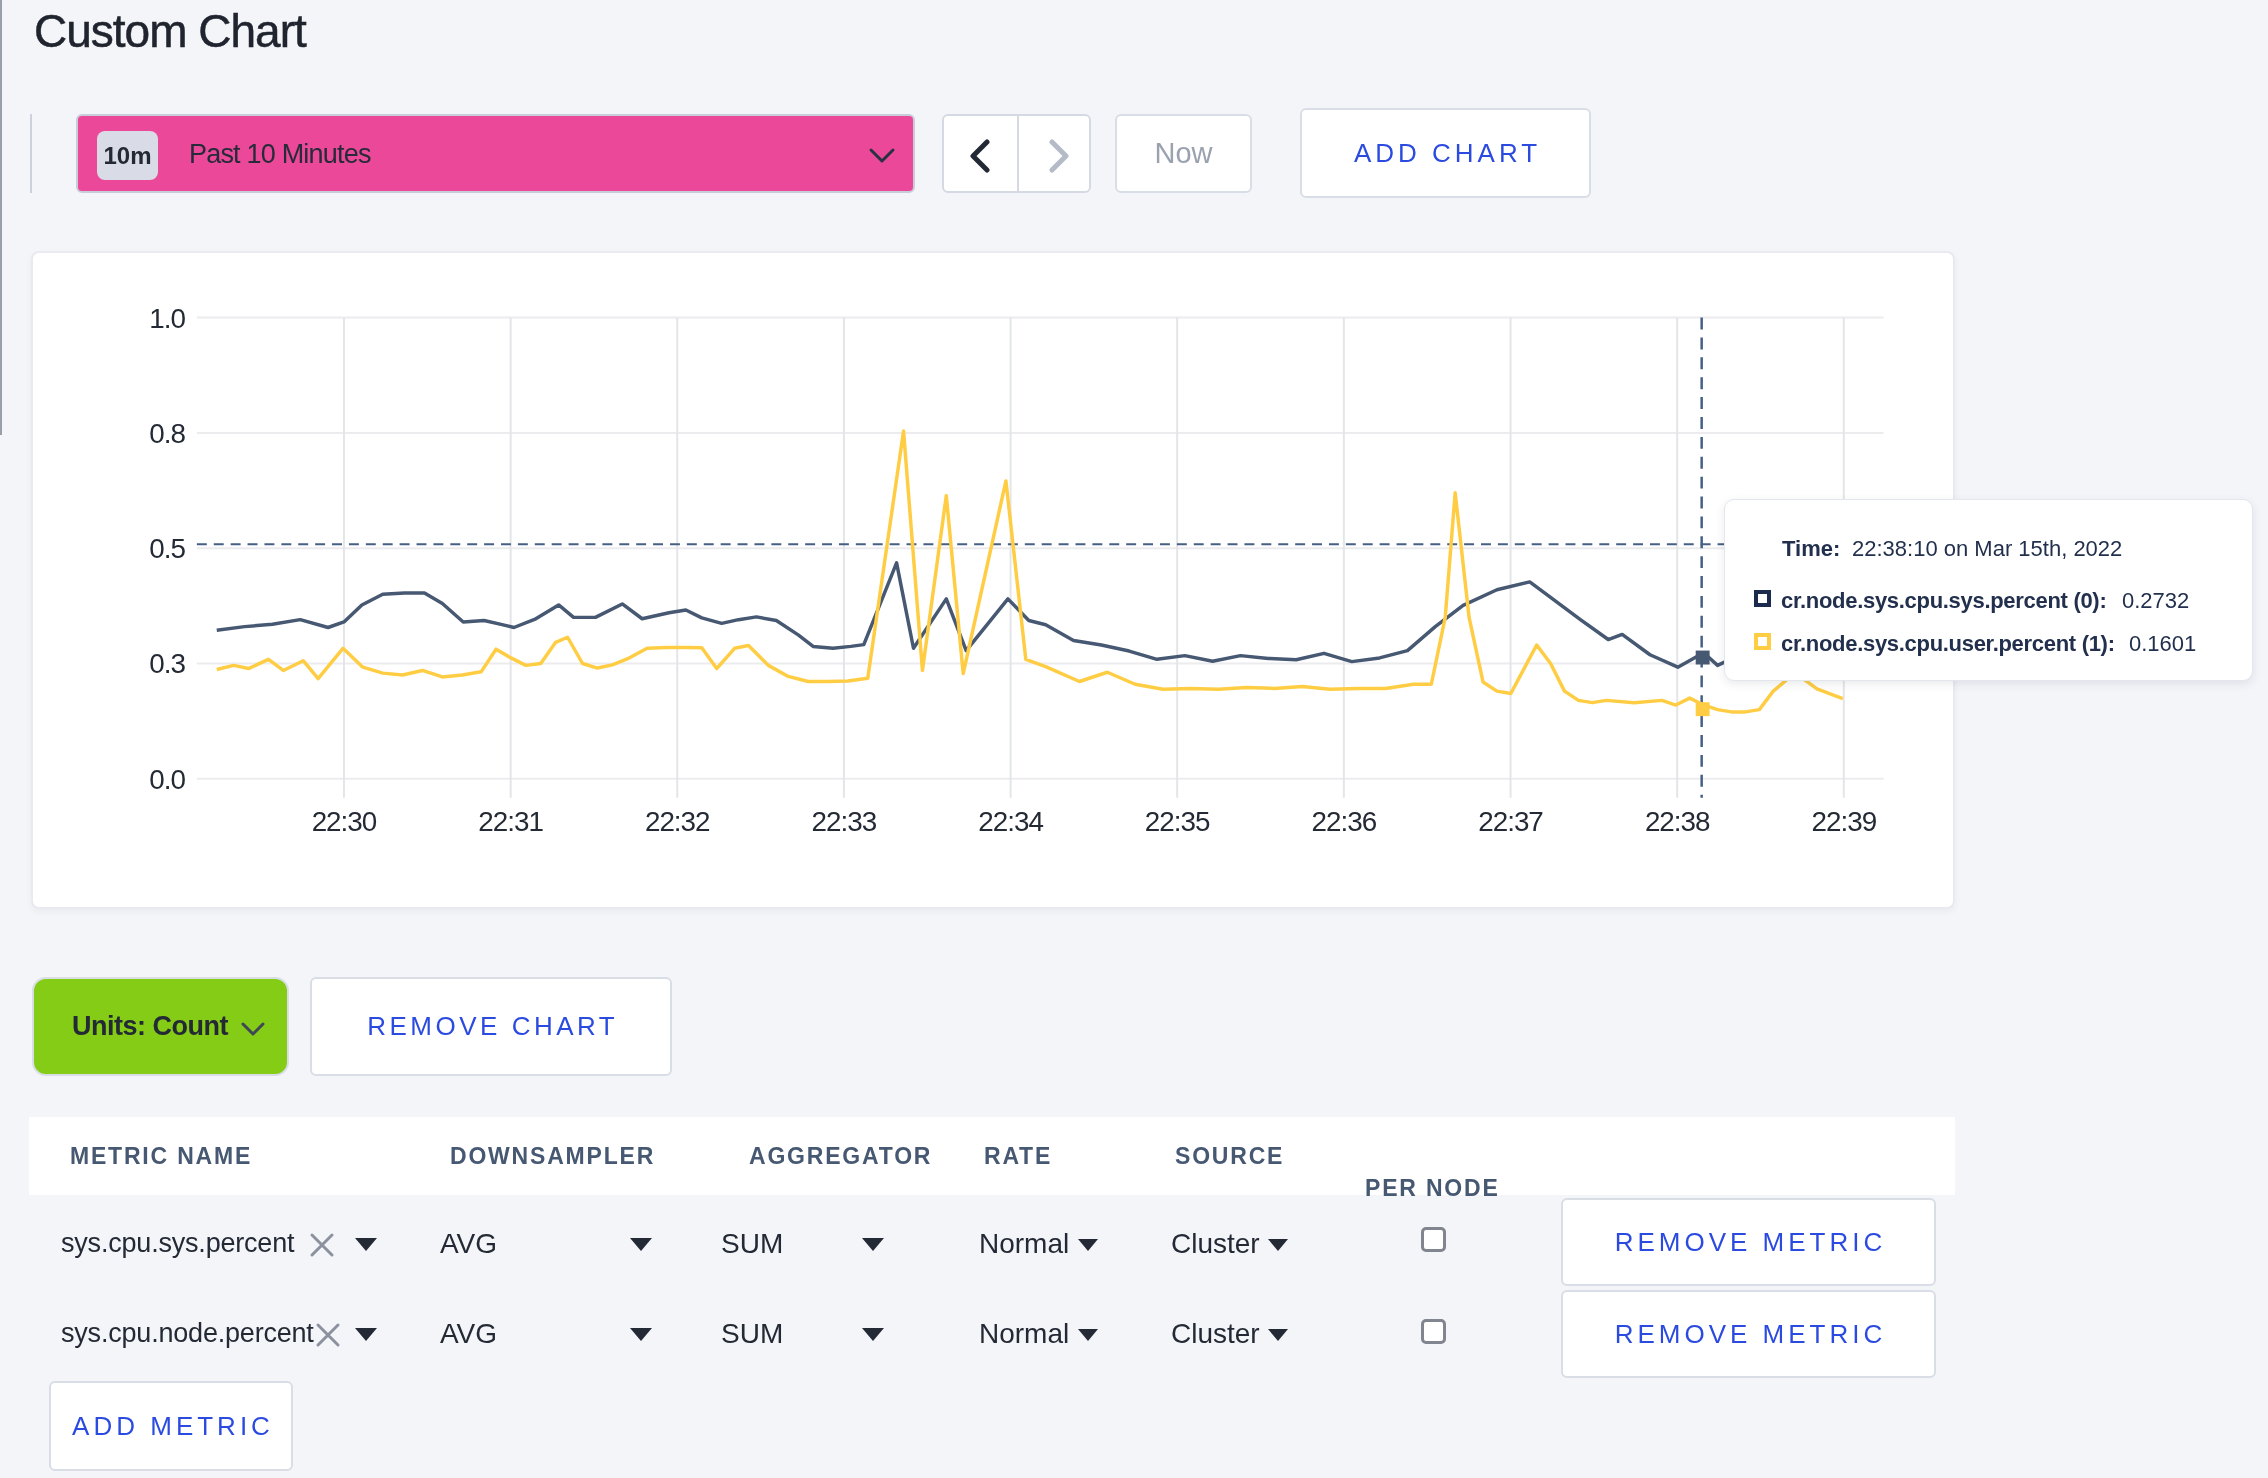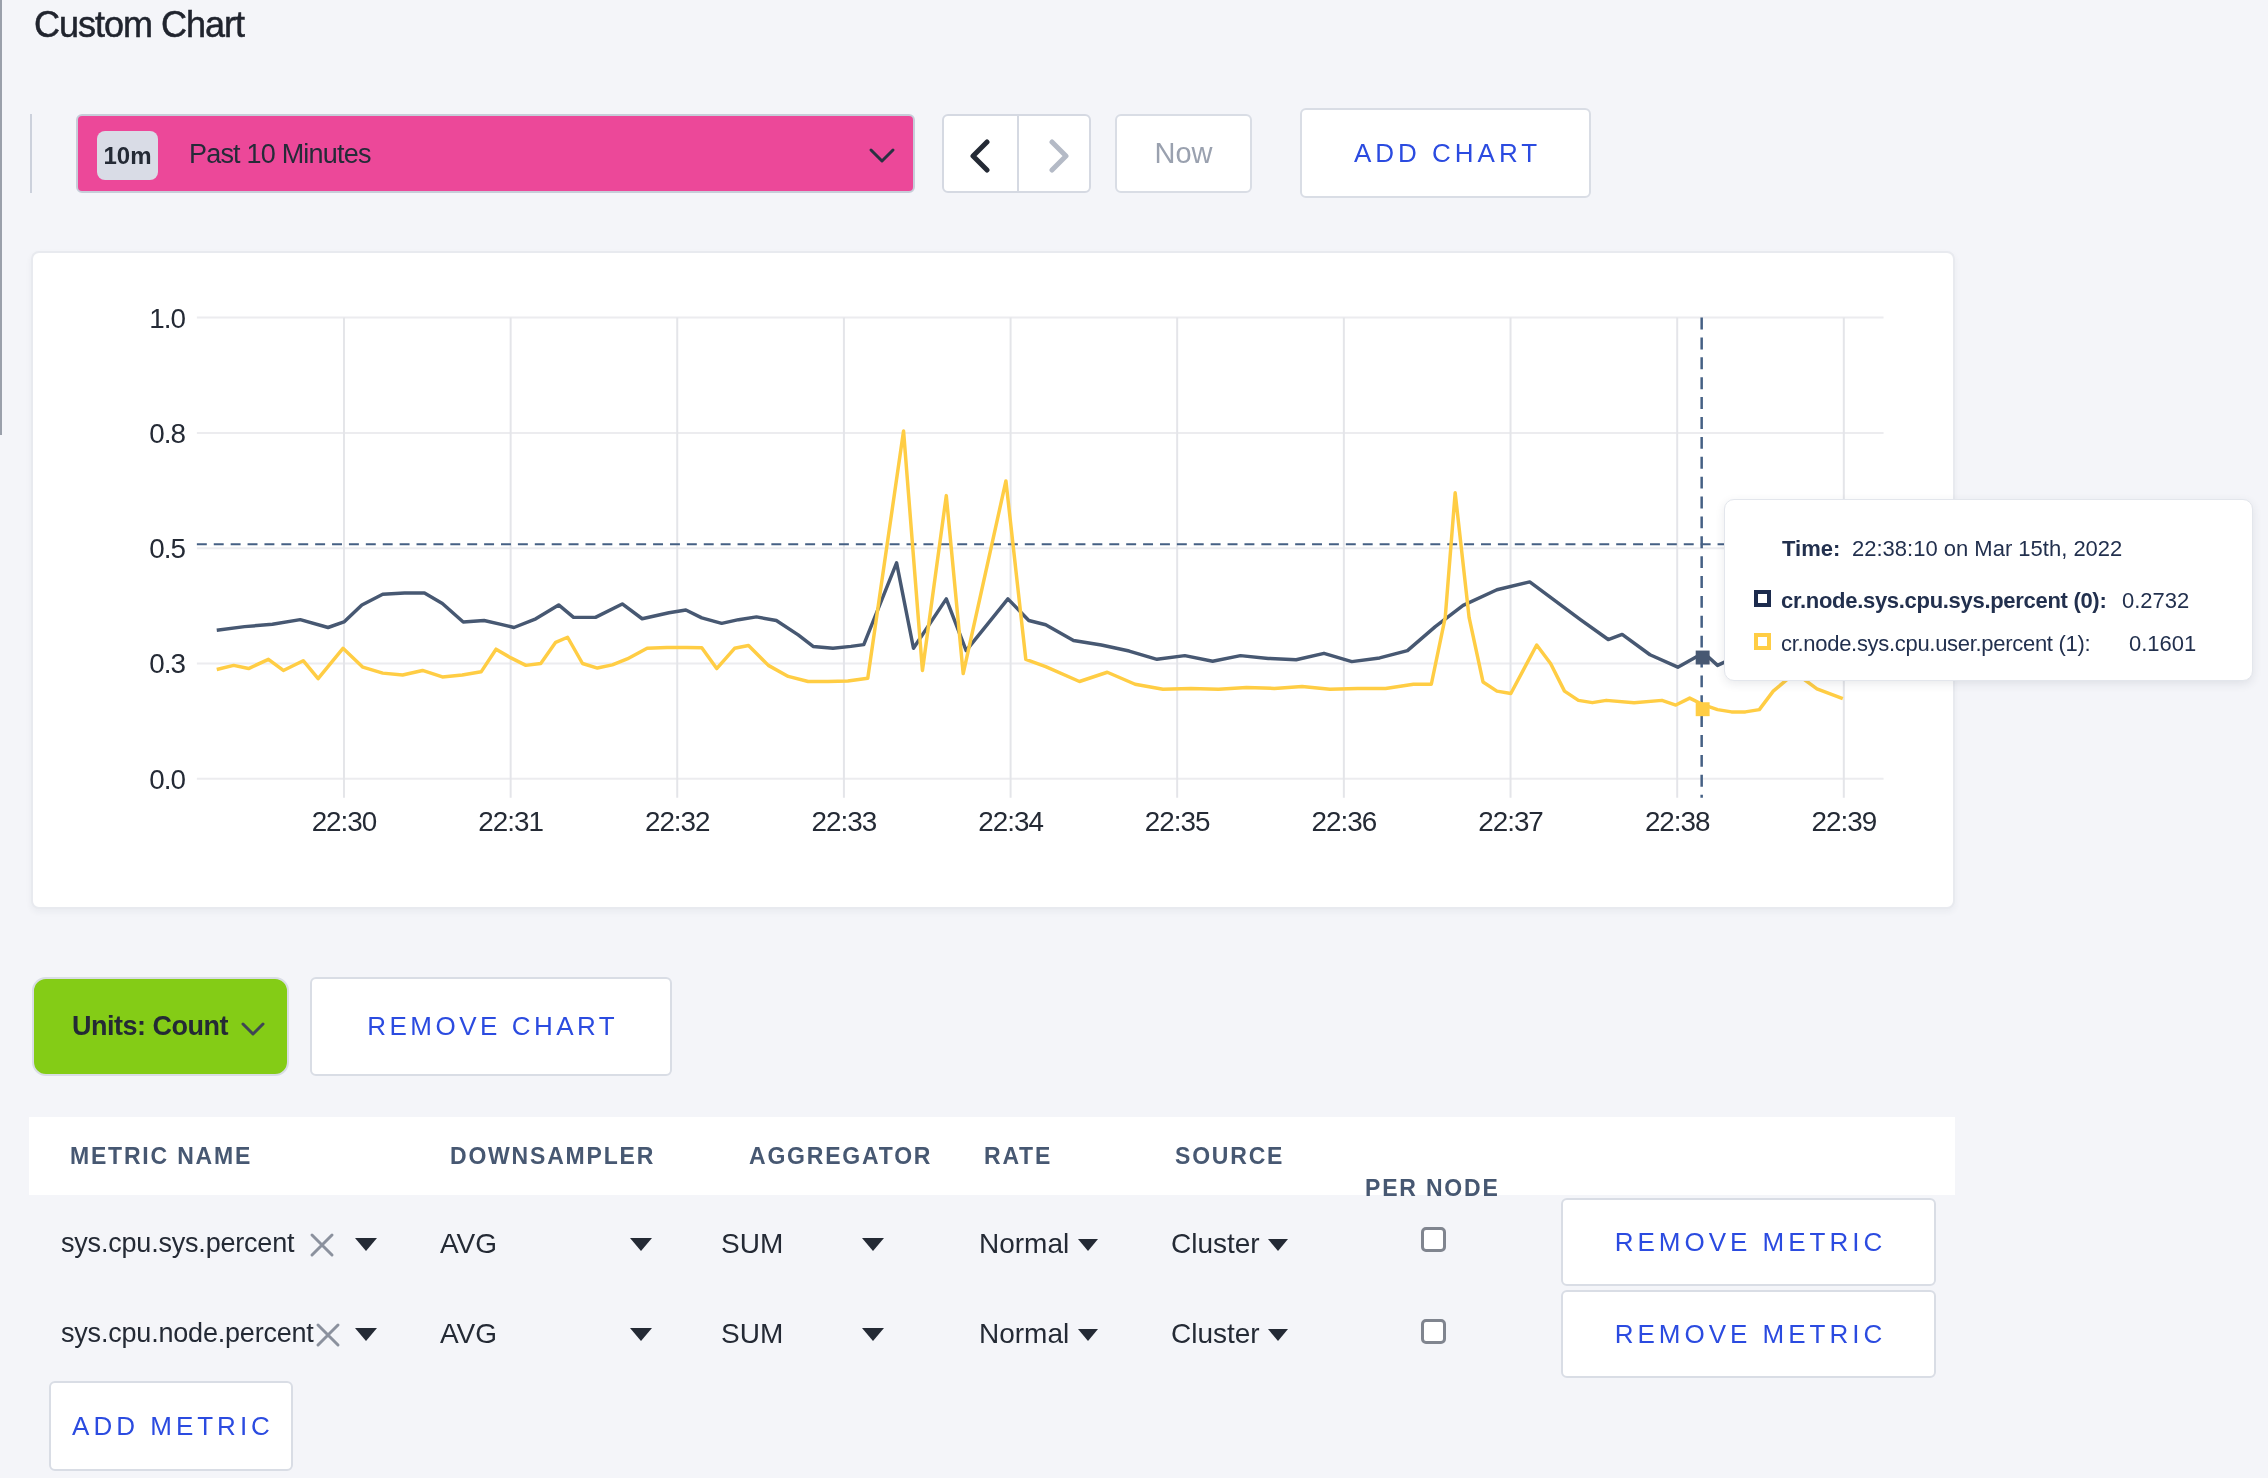--- a/index.html
+++ b/index.html
@@ -6,21 +6,21 @@
   html,body { width:2268px; height:1478px; background:#f4f5f9; font-family:"Liberation Sans", sans-serif; overflow:hidden; position:relative; }
   .abs { position:absolute; }
   .btn { position:absolute; background:#fff; border:2px solid #d9dde5; border-radius:6px; display:flex; align-items:center; justify-content:center; }
   .bluetext { color:#2b4be0; letter-spacing:4px; font-size:26px; }
 </style>
 </head>
 <body>
 
   <div class="abs" style="left:0; top:0; width:2px; height:435px; background:#9aa0ab;"></div>
 
-  <div class="abs" style="left:34px; top:4px; font-size:36px; color:#20242e; letter-spacing:-1px; -webkit-text-stroke:0.5px #20242e;">Custom Chart</div>
+  <div class="abs" style="left:34px; top:4px; font-size:46px; color:#20242e; letter-spacing:-1px; -webkit-text-stroke:0.5px #20242e;">Custom Chart</div>
 
   <div class="abs" style="left:30px; top:114px; width:2px; height:79px; background:#ccd1dc;"></div>
 
   <div class="abs" style="left:76px; top:114px; width:839px; height:79px; background:#ec4899; border:2px solid #c7cdd9; border-radius:6px;">
     <div class="abs" style="left:19px; top:15px; width:61px; height:49px; background:#d9dce6; border-radius:8px; display:flex; align-items:center; justify-content:center; font-size:24px; font-weight:bold; color:#242a35;">10m</div>
     <div class="abs" style="left:111px; top:0; height:76px; display:flex; align-items:center; font-size:27px; color:#252b38; letter-spacing:-0.8px;">Past 10 Minutes</div>
     <svg class="abs" style="left:790px; top:30px;" width="28" height="20">
       <polyline points="3,4 14,15 25,4" fill="none" stroke="#2a3142" stroke-width="3" stroke-linecap="round" stroke-linejoin="round"></polyline>
     </svg>
   </div>
@@ -96,21 +96,21 @@
     <rect x="1669" y="452" width="14" height="14" fill="#ffcd44"></rect>
   </svg>
 
   <div class="abs" style="left:1724px; top:499px; width:529px; height:182px; background:#fff; border:1px solid #e3e6ec; border-radius:10px; box-shadow:0 3px 10px rgba(40,50,70,0.10);">
     <div class="abs" style="left:57px; top:36px; font-size:22px; color:#22304e;"><b>Time:</b></div>
     <div class="abs" style="left:127px; top:36px; font-size:22px; color:#22304e;">22:38:10 on Mar 15th, 2022</div>
     <div class="abs" style="left:29px; top:90px; width:17px; height:17px; border:4px solid #1c2b4d;"></div>
     <div class="abs" style="left:56px; top:88px; font-size:22px; font-weight:bold; color:#22304e; letter-spacing:-0.3px;">cr.node.sys.cpu.sys.percent (0):</div>
     <div class="abs" style="left:397px; top:88px; font-size:22px; color:#22304e;">0.2732</div>
     <div class="abs" style="left:29px; top:133px; width:17px; height:17px; border:4px solid #ffcd44;"></div>
-    <div class="abs" style="left:56px; top:131px; font-size:22px; font-weight:normal; color:#22304e; letter-spacing:-0.3px;">cr.node.sys.cpu.user.percent (1):</div>
+    <div class="abs" style="left:56px; top:131px; font-size:22px; font-weight:bold; color:#22304e; letter-spacing:-0.3px;">cr.node.sys.cpu.user.percent (1):</div>
     <div class="abs" style="left:404px; top:131px; font-size:22px; color:#22304e;">0.1601</div>
   </div>
 
   <div class="abs" style="left:32px; top:977px; width:257px; height:99px; background:#84cc16; border:2px solid #d9dde5; border-radius:14px;">
     <div class="abs" style="left:38px; top:0; height:95px; display:flex; align-items:center; font-size:27px; font-weight:bold; color:#242a35; letter-spacing:-0.5px;">Units: Count</div>
     <svg class="abs" style="left:206px; top:42px;" width="26" height="16">
       <polyline points="3,3 13,13 23,3" fill="none" stroke="#3f4654" stroke-width="3" stroke-linecap="round" stroke-linejoin="round"></polyline>
     </svg>
   </div>
   <div class="btn" style="left:310px; top:977px; width:362px; height:99px;">

